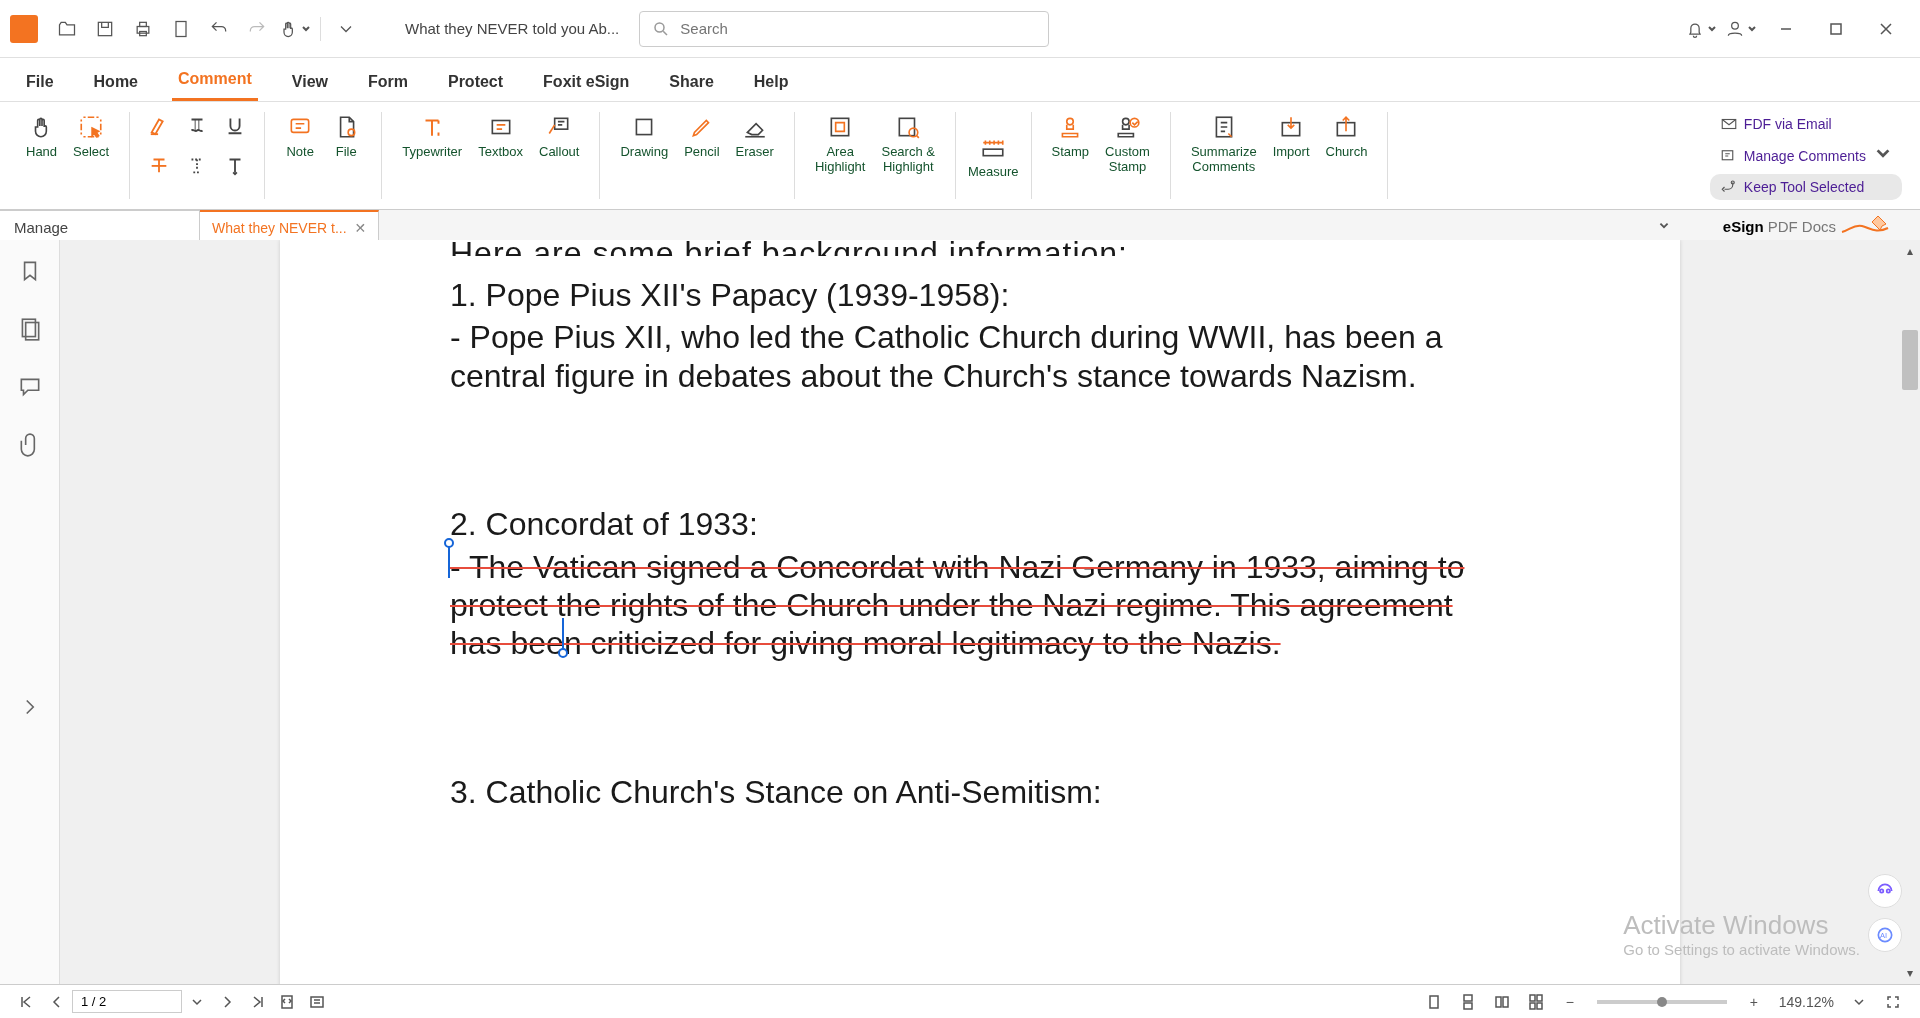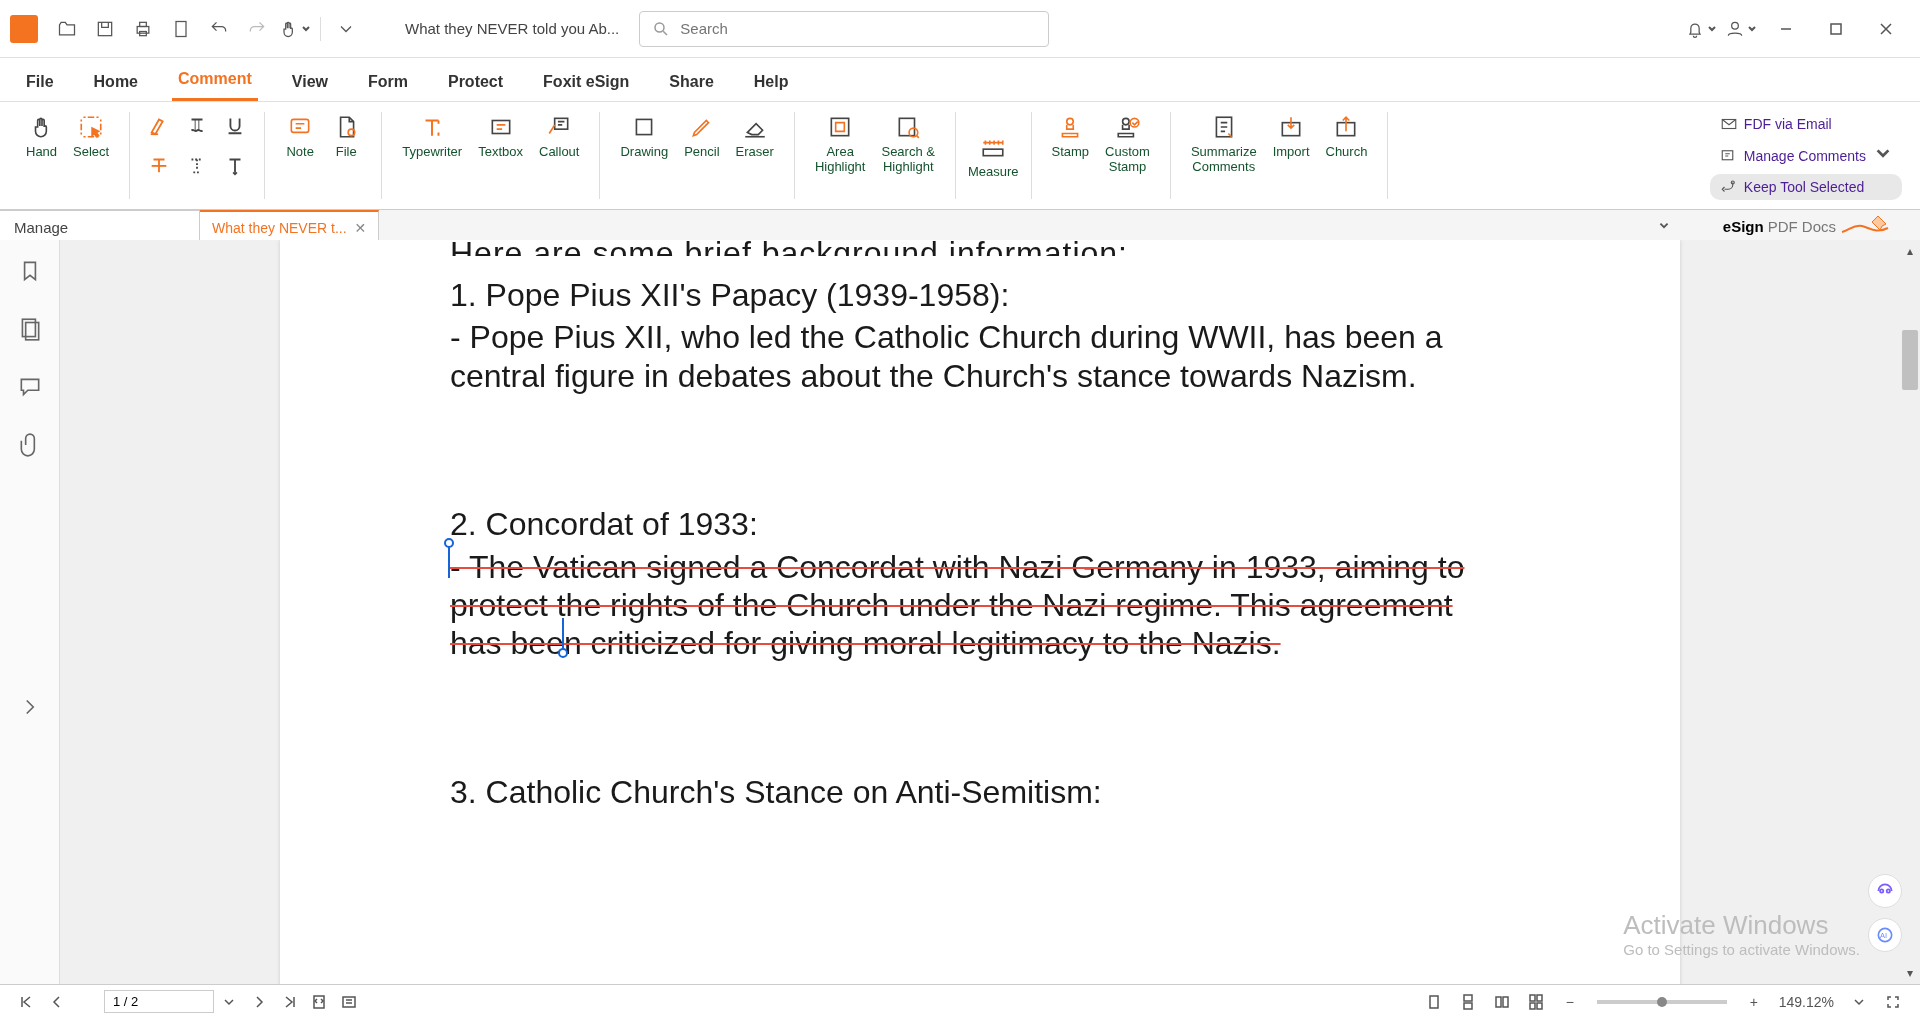--- a/index.html
+++ b/index.html
@@ -66,21 +66,21 @@
 .handle{width:10px;height:10px;border:2px solid #1565d8;background:#fff;border-radius:50%;position:absolute;}
 .sel-bar{position:absolute;width:2px;background:#1565d8;}
 .rightscroll{width:20px;background:#f0f0f0;position:relative;}
 .scroll-arrow{position:absolute;left:3px;width:14px;height:14px;font-size:12px;color:#555;display:flex;align-items:center;justify-content:center;}
 .scroll-thumb{position:absolute;left:2px;width:16px;height:60px;background:#c0c0c0;border-radius:2px;}
 
 
 .statusbar{position:absolute;bottom:0;left:0;right:0;height:34px;border-top:1px solid #ccc;display:flex;align-items:center;padding:0 12px;font-size:14px;color:#555;background:#fff;}
 .sb-btn{width:30px;height:28px;display:flex;align-items:center;justify-content:center;cursor:pointer;}
 .sb-btn svg{width:16px;height:16px;stroke:#555;fill:none;stroke-width:1.5;}
-.pagenum{border:1px solid #ccc;padding:3px 8px;width:110px;font-size:13px;margin-left:32px;}
+.pagenum{border:1px solid #ccc;padding:3px 8px;width:110px;font-size:13px;}
 .sb-right{margin-left:auto;display:flex;align-items:center;gap:4px;}
 .zoom-slider{width:130px;height:4px;background:#ccc;position:relative;margin:0 8px;}
 .zoom-slider .knob{width:10px;height:10px;background:#888;border-radius:50%;position:absolute;top:-3px;left:60px;}
 .watermark{position:absolute;right:60px;bottom:60px;color:#bdbdbd;font-size:26px;z-index:5;pointer-events:none;margin-top:28px;}
 .watermark .sub{font-size:15px;color:#bdbdbd;}
 .float-btn{position:absolute;right:18px;width:34px;height:34px;border:1px solid #ddd;border-radius:50%;background:#fff;display:flex;align-items:center;justify-content:center;}
 .float-btn svg{width:20px;height:20px;}
 </style>
 </head>
 <body>

